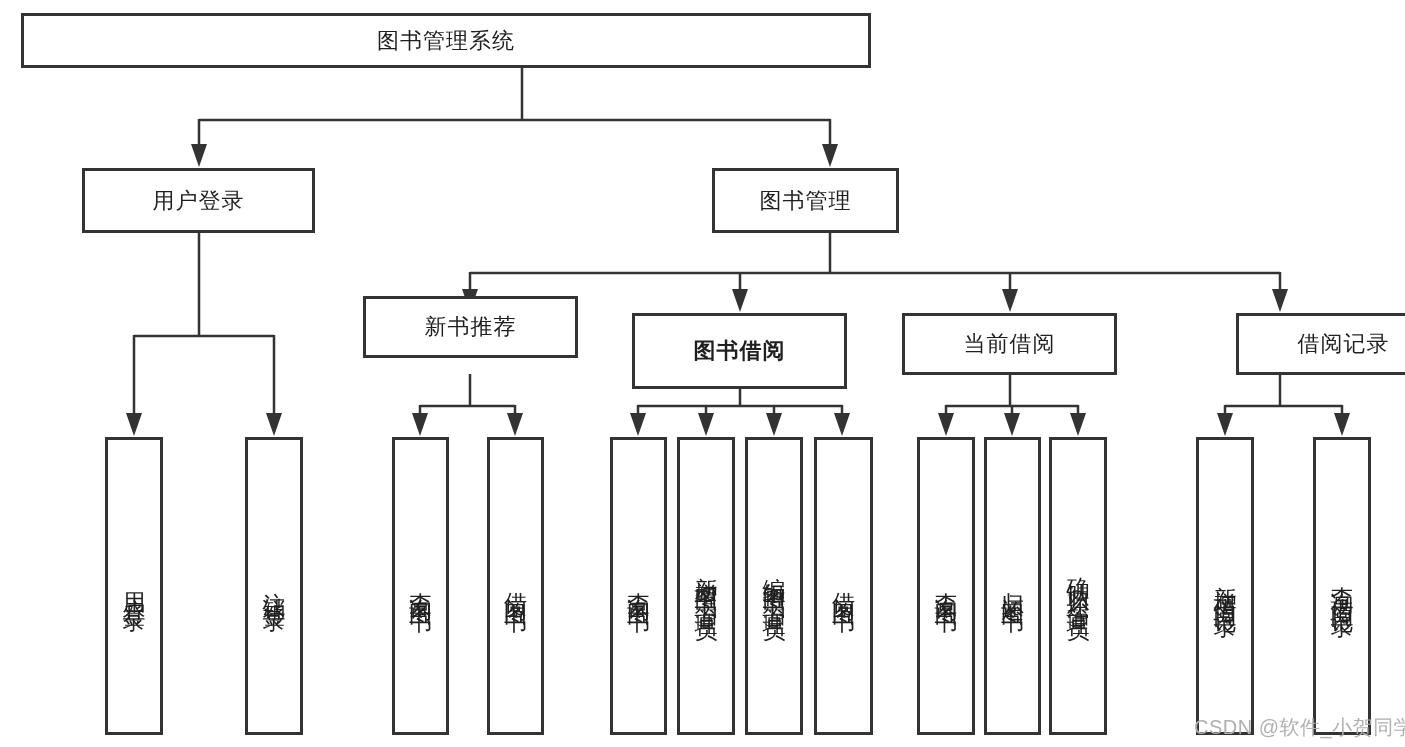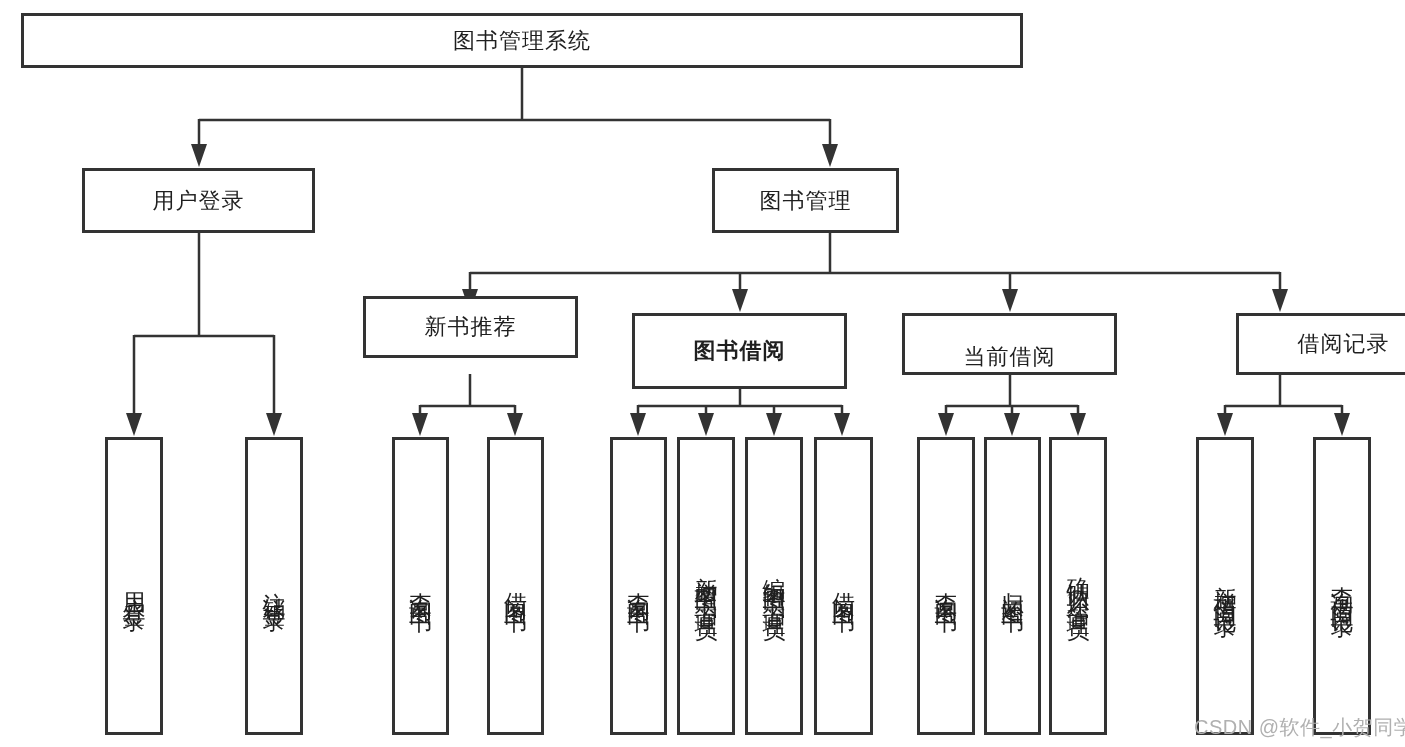--- a/index.html
+++ b/index.html
@@ -42,28 +42,28 @@
     font-size: 23px;
   }
   .node.v .vtext {
     writing-mode: vertical-rl;
     text-orientation: mixed;
     letter-spacing: 6px;
     line-height: 1;
     white-space: nowrap;
   }
   
-  .pos-root      { left: 21px;  top: 13px;  width: 1002px; height: 55px; }
+  .pos-root      { left: 21px;  top: 13px;  width: 850px; height: 55px; }
   
   .pos-login     { left: 82px;  top: 168px; width: 233px; height: 65px; }
   .pos-mgmt      { left: 712px; top: 168px; width: 187px; height: 65px; }
   
   .pos-newrec    { left: 363px;  top: 296px; width: 215px; height: 62px; }
   .pos-borrow    { left: 632px;  top: 313px; width: 215px; height: 76px; font-weight: bold; }
-  .pos-current   { left: 902px;  top: 313px; width: 215px; height: 62px; align-items: flex-end; }
+  .pos-current   { left: 902px;  top: 313px; width: 215px; height: 62px; }
   .pos-records   { left: 1236px; top: 313px; width: 215px; height: 62px; }
   
   .leaf          { top: 437px; height: 298px; }
   .pos-l1  { left: 105px;  width: 58px; }
   .pos-l2  { left: 245px;  width: 58px; }
   .pos-l3  { left: 392px;  width: 57px; }
   .pos-l4  { left: 487px;  width: 57px; }
   .pos-l5  { left: 610px;  width: 57px; }
   .pos-l6  { left: 677px;  width: 58px; }
   .pos-l7  { left: 745px;  width: 58px; }

